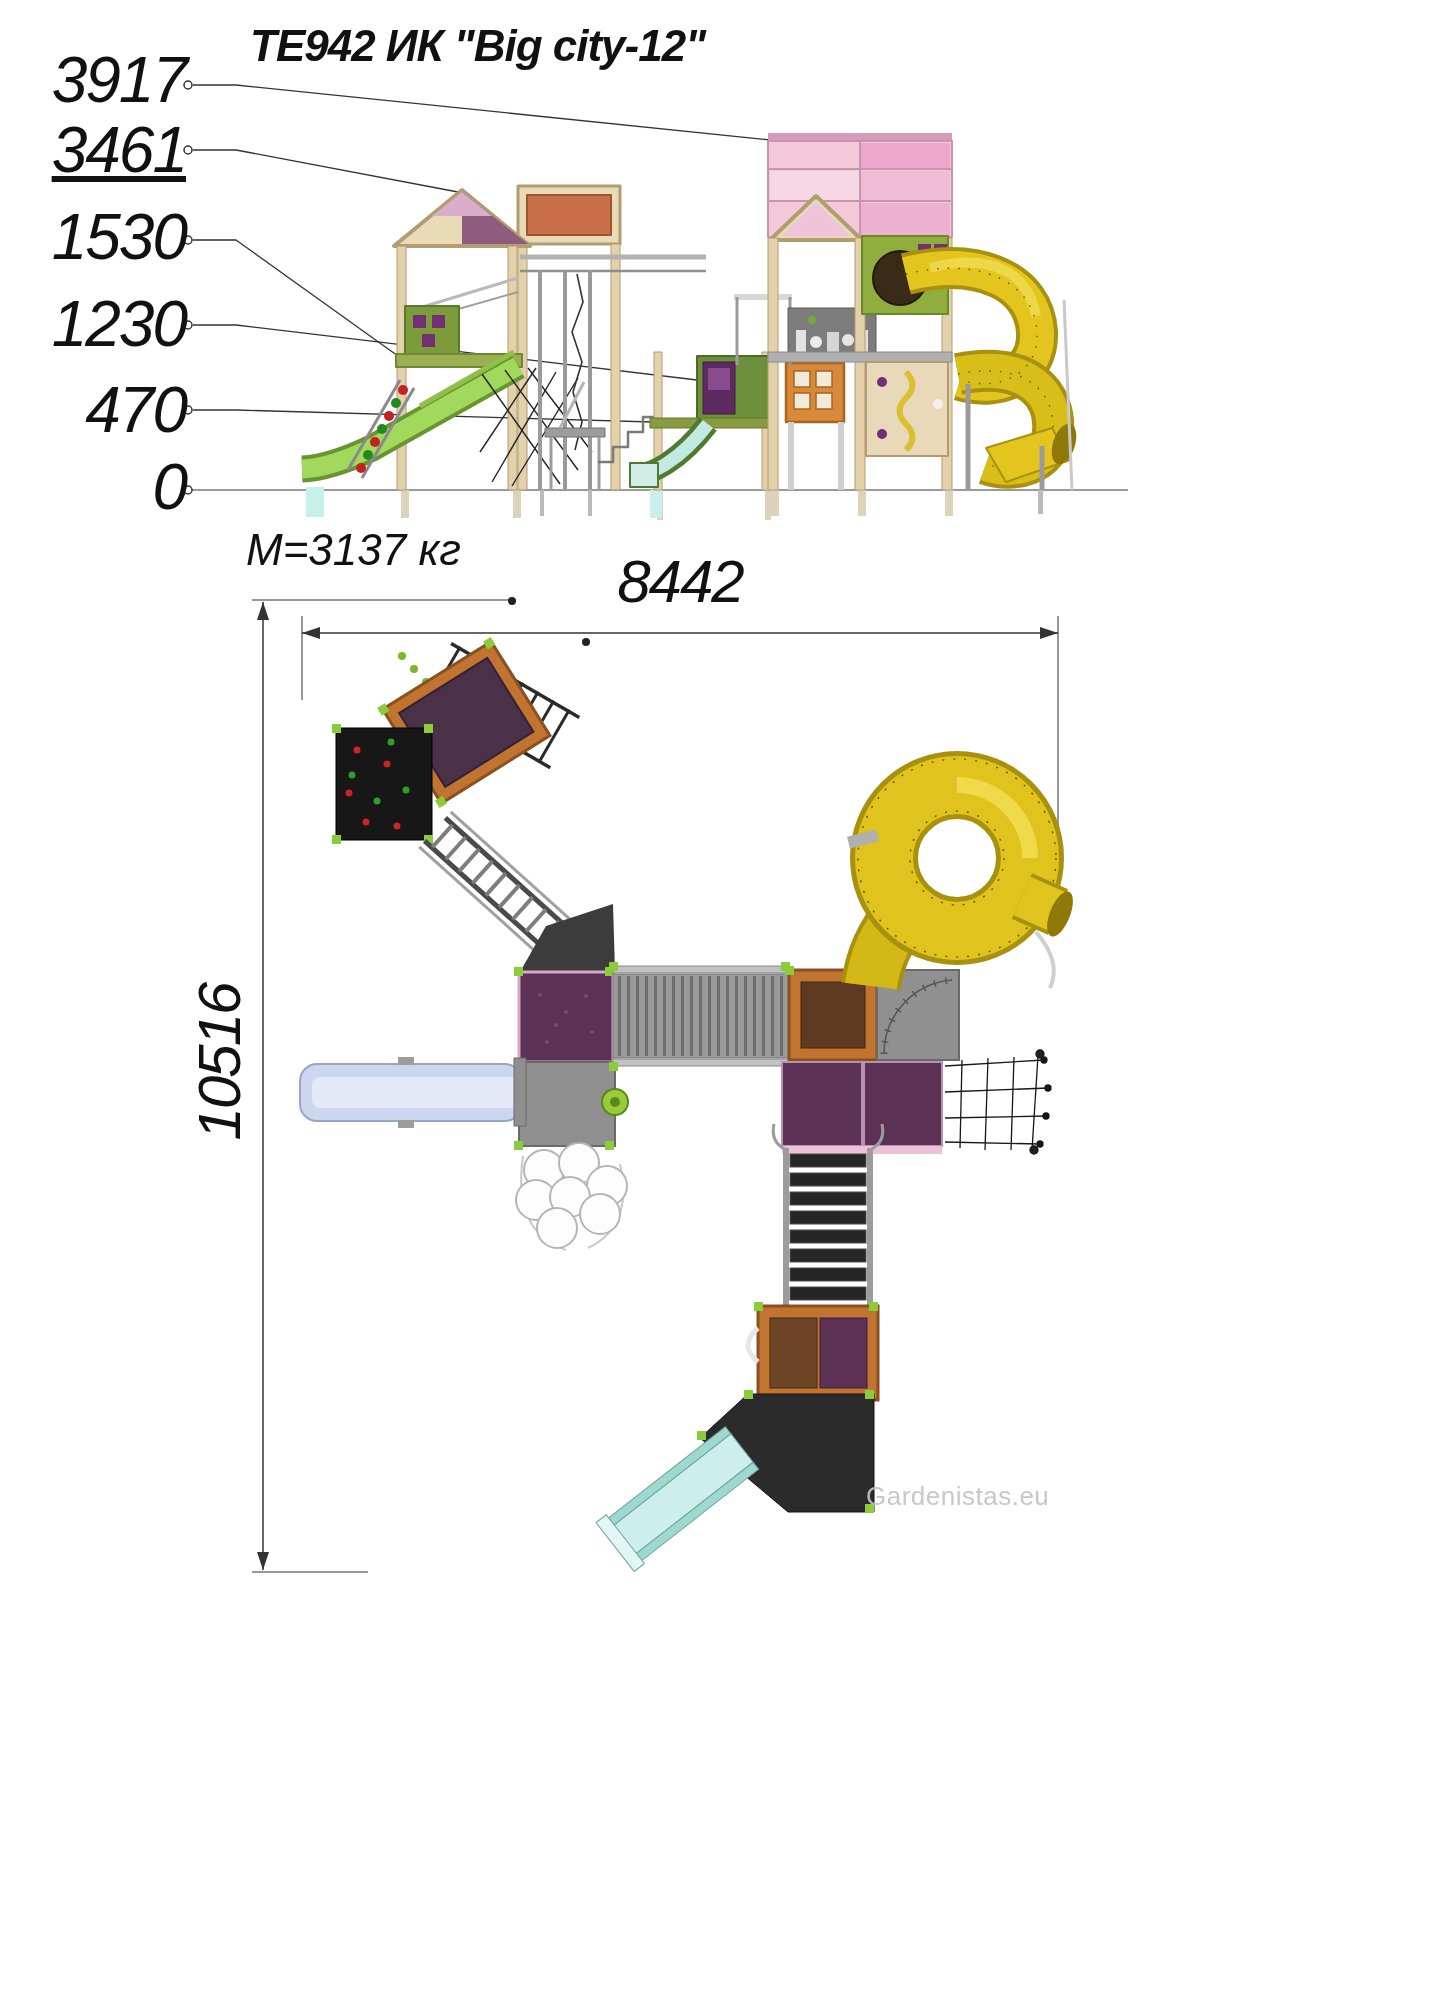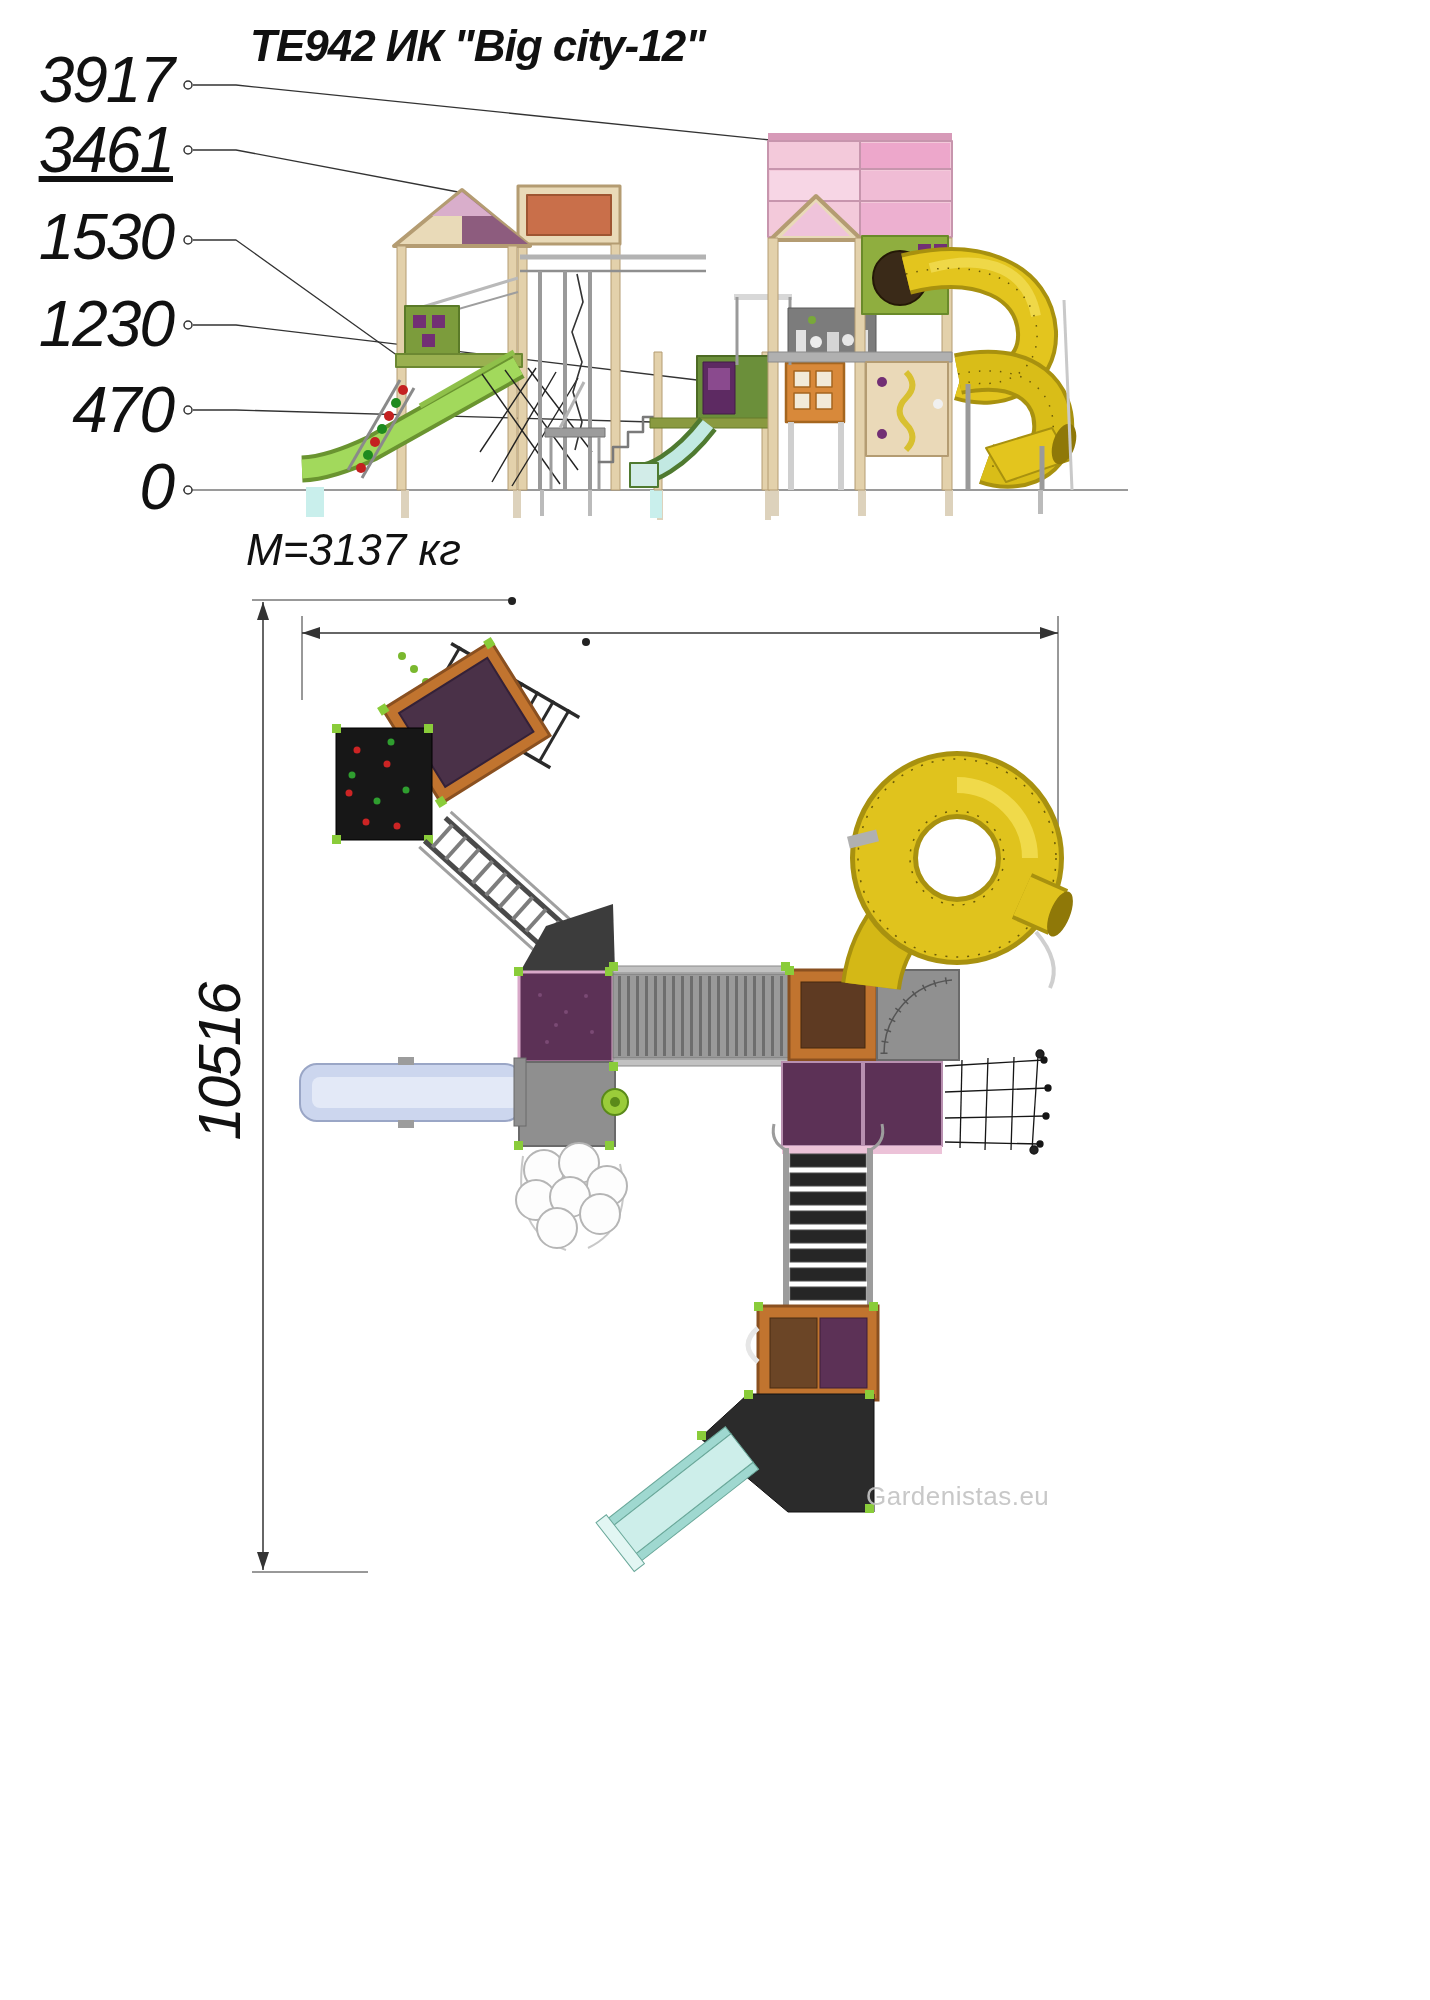--- a/index.html
+++ b/index.html
@@ -2,21 +2,21 @@
 <html><head>
 <meta charset="utf-8">
 <style>
   html,body{margin:0;padding:0;background:#fff;}
   .canvas{
     position:relative;width:1430px;height:2000px;background:#ffffff;
     font-family:"Liberation Sans",sans-serif;overflow:hidden;
   }
   .lbl{position:absolute;font-style:italic;color:#111;white-space:nowrap;line-height:1;}
   .title{left:250px;top:24px;font-size:44px;font-weight:bold;letter-spacing:-1px;}
-  .dimnum{width:154px;left:19px;text-align:right;font-size:64px;letter-spacing:-2px;}
+  .dimnum{width:154px;left:32px;text-align:right;font-size:64px;letter-spacing:-2px;}
   .h0{top:48px;} .h1{top:118px;text-decoration:underline;} .h2{top:205px;} .h3{top:292px;} .h4{top:378px;} .h5{top:455px;}
   .mass{left:246px;top:528px;font-size:44px;}
   .wlabel{left:540px;top:552px;width:280px;text-align:center;font-size:60px;letter-spacing:-2px;}
   .dlabel{left:72px;top:1030px;width:300px;height:64px;text-align:center;font-size:60px;letter-spacing:-2px;transform:rotate(-90deg);}
   .watermark{position:absolute;left:866px;top:1481px;font-size:26px;color:rgba(195,195,195,0.92);font-style:normal;letter-spacing:0.5px;}
   svg{position:absolute;left:0;top:0;}
 </style>
 </head>
 <body>
 
@@ -417,16 +417,17 @@
   <div class="lbl title">ТЕ942 ИК "Big city-12"</div>
 
   <div class="lbl dimnum h0">3917</div>
   <div class="lbl dimnum h1">3461</div>
   <div class="lbl dimnum h2">1530</div>
   <div class="lbl dimnum h3">1230</div>
   <div class="lbl dimnum h4">470</div>
   <div class="lbl dimnum h5">0</div>
 
   <div class="lbl mass">М=3137 кг</div>
+  <div class="lbl wlabel">8442</div>
   <div class="lbl dlabel">10516</div>
 
   <div class="watermark">Gardenistas.eu</div>
 </div>
 
 </body></html>

